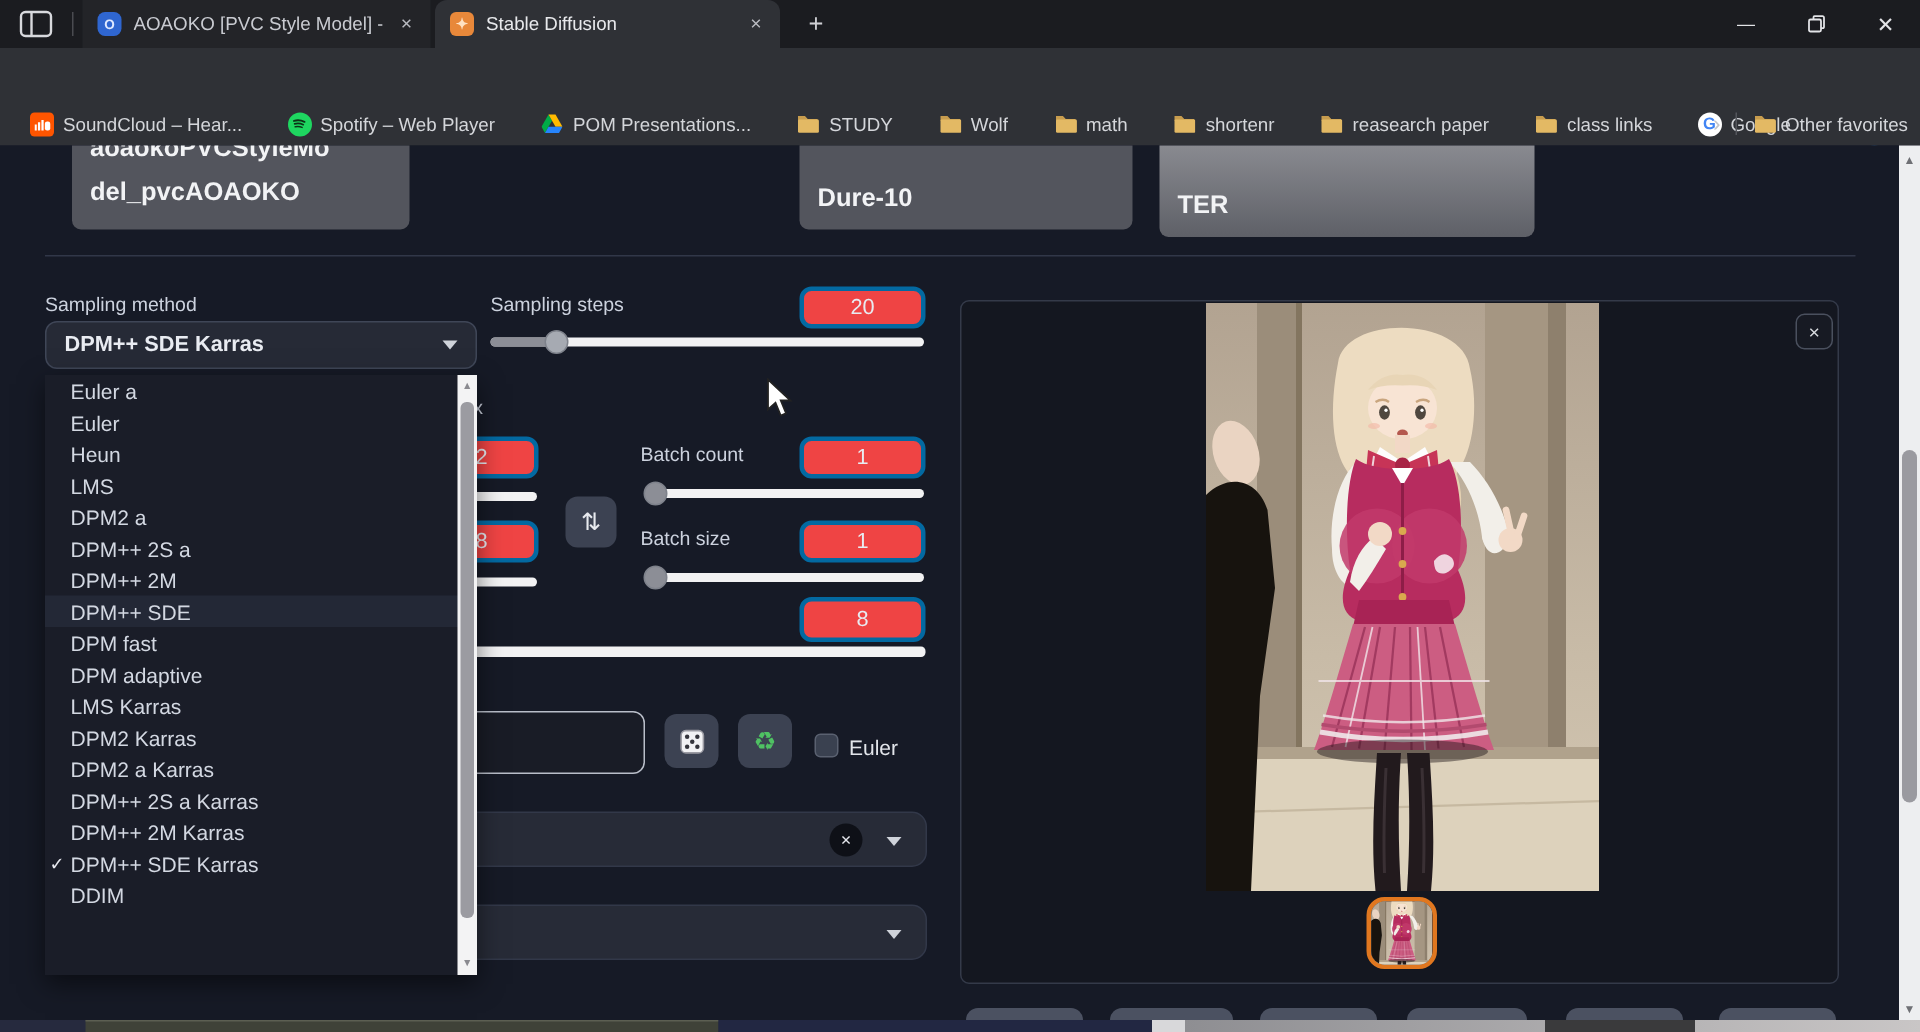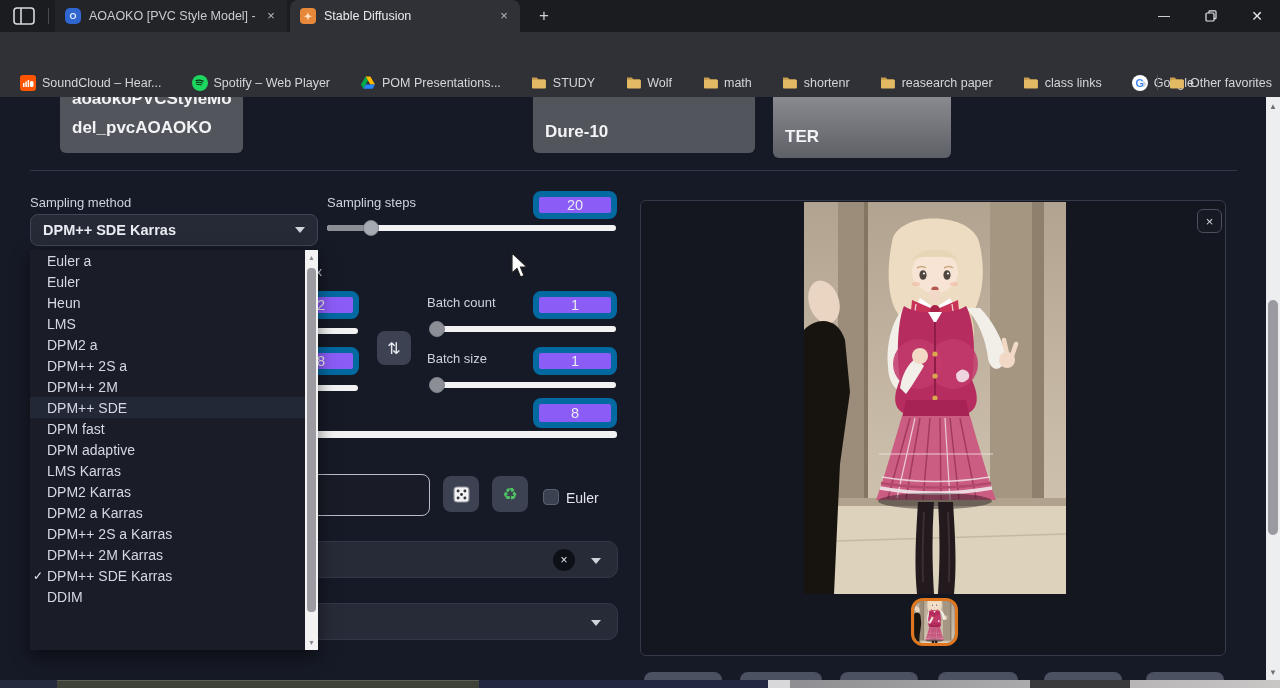--- a/index.html
+++ b/index.html
@@ -66,21 +66,21 @@
 
   .card { position:absolute; top:0; overflow:hidden; border-radius:0 0 6px 6px; background:#53555d;
           color:#f2f3f5; font-weight:bold; font-size:17px; }
   .card .clip2 { margin:-13px 0 0 12px; line-height:29px; }
   .card .lbl { position:absolute; left:12px; bottom:11px; }
   #card4 { background:linear-gradient(#898a90, #5e6067); }
 
   .hline { position:absolute; left:30px; top:73px; width:1207px; height:1px; background:#313748; }
 
   .fieldlabel { position:absolute; color:#ccd2de; font-size:13px; }
-  .numbox { position:absolute; width:84px; height:28px; background:#8b5cf6; border:6px solid #0369a1;
+  .numbox { position:absolute; width:84px; height:28px; background:#ef4444; border:3px solid #0369a1;
             border-radius:8px; color:#e8ebf1; font-size:14.5px; display:flex; align-items:center;
             justify-content:center; }
   .track { position:absolute; height:6px; border-radius:3px; background:#f2f2f3; }
   .track .fill { position:absolute; left:0; top:0; height:6px; border-radius:3px; background:#8c8e96; }
   .knob { position:absolute; width:16px; height:16px; border-radius:50%; background:#a6aab2;
           border:1px solid #7e828b; top:-5px; }
 
   #select-sampler { position:absolute; left:30px; top:117px; width:288px; height:32px; background:#262a36;
           border:1px solid #3f4657; border-radius:8px; display:flex; align-items:center;
           color:#e9ecf2; font-size:14.5px; font-weight:bold; padding:0 12px; }
@@ -434,30 +434,30 @@
               <use href="#ic-folder"></use>
             </svg>
           </span>
         <span>Other favorites</span>
       </span>
     </div>
   </div>
 
   <div id="page">
 
-    <div class="card" style="left:60px; width:183px; height:56px">
+    <div class="card" style="left:48px; width:225px; height:56px">
       <div class="clip2">
           <div>aoaokoPVCStyleMo</div>
           <div>del_pvcAOAOKO</div>
         </div>
     </div>
     <div class="card" style="left:533px; width:222px; height:56px">
       <div class="lbl">Dure-10</div>
     </div>
-    <div class="card" id="card4" style="left:773px; width:178px; height:61px">
+    <div class="card" id="card4" style="left:773px; width:250px; height:61px">
       <div class="lbl">TER</div>
     </div>
 
     <div class="hline"></div>
 
     <div class="fieldlabel" style="left:30px; top:98px">Sampling method</div>
     <div class="fieldlabel" style="left:327px; top:98px">Sampling steps</div>
 
     <div id="select-sampler">
       <span>DPM++ SDE Karras</span>

